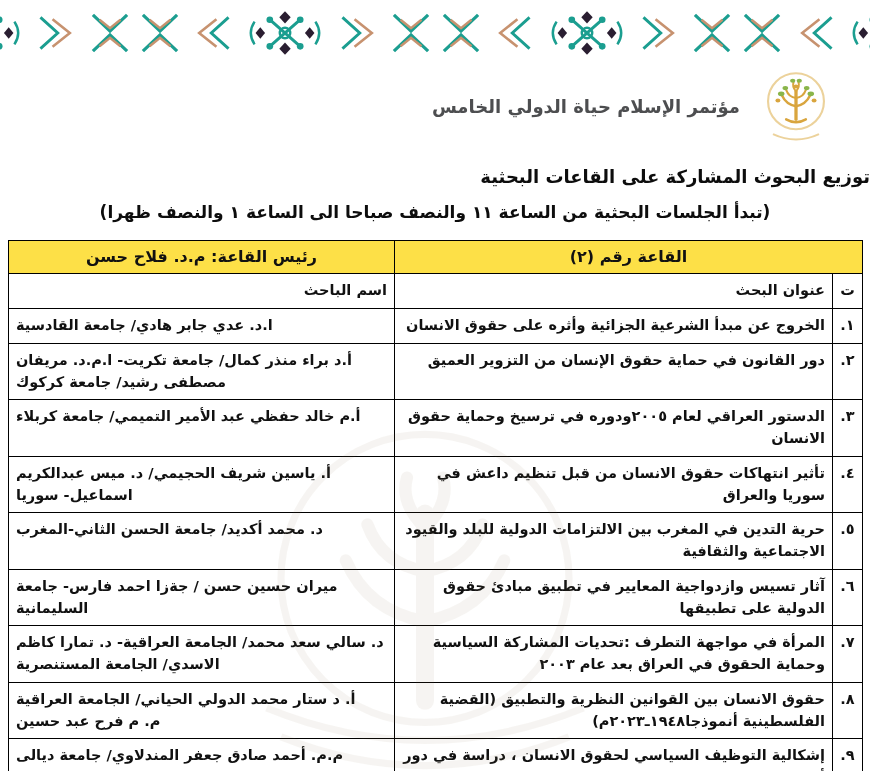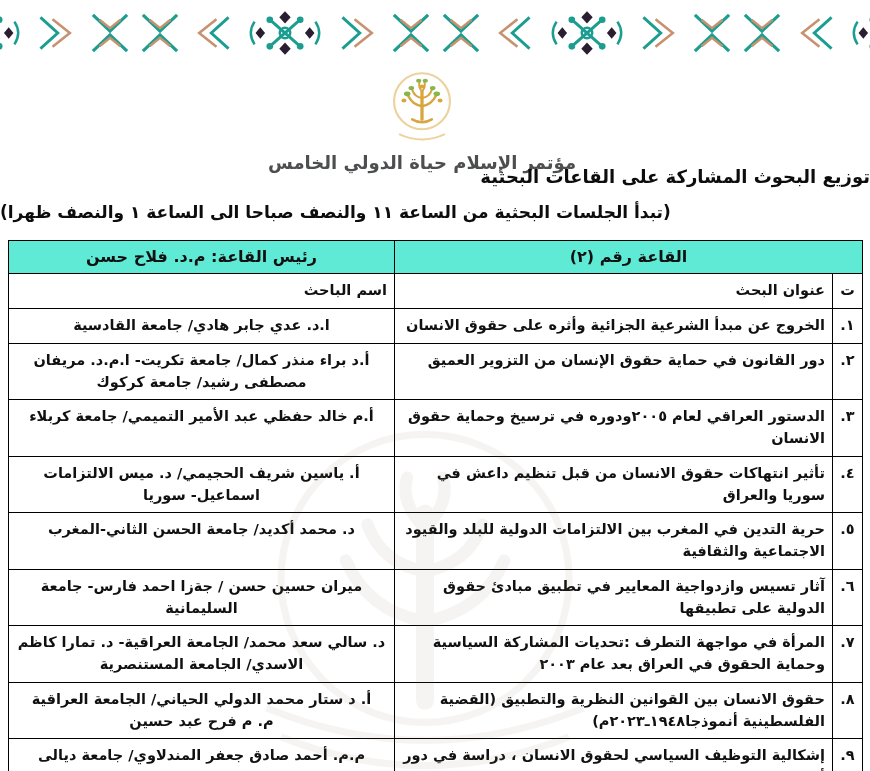--- a/index.html
+++ b/index.html
@@ -14,49 +14,49 @@
     position:absolute;left:-54px;top:0;width:980px;height:46px;
     display:flex;justify-content:space-between;align-items:center;direction:ltr;
   }
   .orn{flex:0 0 auto;display:block;}
   .orn-medallion{width:76px;height:46px;}
   .orn-chevron-right,.orn-chevron-left{width:44px;height:38px;}
   .orn-chevron-left{transform:scaleX(-1);}
   .orn-x{width:38px;height:42px;}
   
   .logo-row{
-    display:flex;flex-direction:column;align-items:center;
+    display:flex;flex-direction:row;align-items:center;
     justify-content:flex-start;padding:12px 26px 0 0;height:74px;gap:8px;
   }
   .logo-mark{width:96px;height:74px;flex:0 0 auto;}
   .logo-text{text-align:right;}
   .logo-ar{font-size:18px;font-weight:bold;color:#4d4e50;line-height:1.2;}
   .logo-en{direction:ltr;text-align:right;font-size:7.6px;letter-spacing:1.9px;color:#96989a;margin-top:3px;font-weight:bold;}
   
   .doc-title{font-size:18px;font-weight:bold;margin-top:22px;color:#0d0d0d;}
-  .doc-subtitle{text-align:left;font-size:17px;font-weight:bold;margin-top:15px;color:#0d0d0d;}
+  .doc-subtitle{text-align:center;font-size:17px;font-weight:bold;margin-top:15px;color:#0d0d0d;}
   
   .watermark{position:absolute;left:240px;top:420px;width:370px;height:360px;opacity:0.07;pointer-events:none;}
   
   table.research{
     border-collapse:collapse;table-layout:fixed;
     width:854px;margin:18px 7px 0 9px;
     font-weight:bold;font-size:14.5px;
   }
   table.research td,table.research th{
     border:1px solid #000;vertical-align:top;padding:6px 7px;line-height:1.5;
   }
   tr.hall-row th{
-    background:#5eead4;text-align:center;font-size:16px;padding:4px 6px;height:22px;
+    background:#fde047;text-align:center;font-size:16px;padding:4px 6px;height:22px;
   }
   tr.cols-row td{height:22px;}
   td.col-num-h{text-align:center;}
   td.num{text-align:center;padding:2px 2px;}
   td.title{text-align:right;}
-  td.researcher{text-align:center;white-space:pre-line;margin-top:8px;}
+  td.researcher{text-align:left;white-space:pre-line;margin-top:8px;}
   tbody tr:nth-child(1){height:30px;}
   tbody tr:nth-child(2){height:46px;}
   tbody tr:nth-child(3){height:53px;}
   tbody tr:nth-child(4){height:48px;}
   tbody tr:nth-child(5){height:55px;}
   tbody tr:nth-child(6){height:54px;}
   tbody tr:nth-child(7){height:50px;}
   tbody tr:nth-child(8){height:48px;}
   tbody tr:nth-child(9){height:80px;}
   .defs-hidden{position:absolute;width:0;height:0;overflow:hidden;}
@@ -218,21 +218,21 @@
         <td class="researcher">أ.د براء منذر كمال/ جامعة تكريت- ا.م.د. مريفان مصطفى رشيد/ جامعة كركوك</td>
       </tr>
       <tr>
         <td class="num">٣.</td>
         <td class="title">الدستور العراقي لعام ٢٠٠٥ودوره في ترسيخ وحماية حقوق الانسان</td>
         <td class="researcher">أ.م خالد حفظي عبد الأمير التميمي/ جامعة كربلاء</td>
       </tr>
       <tr>
         <td class="num">٤.</td>
         <td class="title">تأثير انتهاكات حقوق الانسان من قبل تنظيم داعش في سوريا والعراق</td>
-        <td class="researcher">أ. ياسين شريف الحجيمي/ د. ميس الالتزامات اسماعيل- سوريا</td>
+        <td class="researcher">أ. ياسين شريف الحجيمي/ د. ميس عبدالكريم اسماعيل- سوريا</td>
       </tr>
       <tr>
         <td class="num">٥.</td>
         <td class="title">حرية التدين في المغرب بين الالتزامات الدولية للبلد والقيود الاجتماعية والثقافية</td>
         <td class="researcher">د. محمد أكديد/ جامعة الحسن الثاني-المغرب</td>
       </tr>
       <tr>
         <td class="num">٦.</td>
         <td class="title">آثار تسيس وازدواجية المعايير في تطبيق مبادئ حقوق الدولية على تطبيقها</td>
         <td class="researcher">ميران حسين حسن / جةزا احمد فارس- جامعة السليمانية</td>

